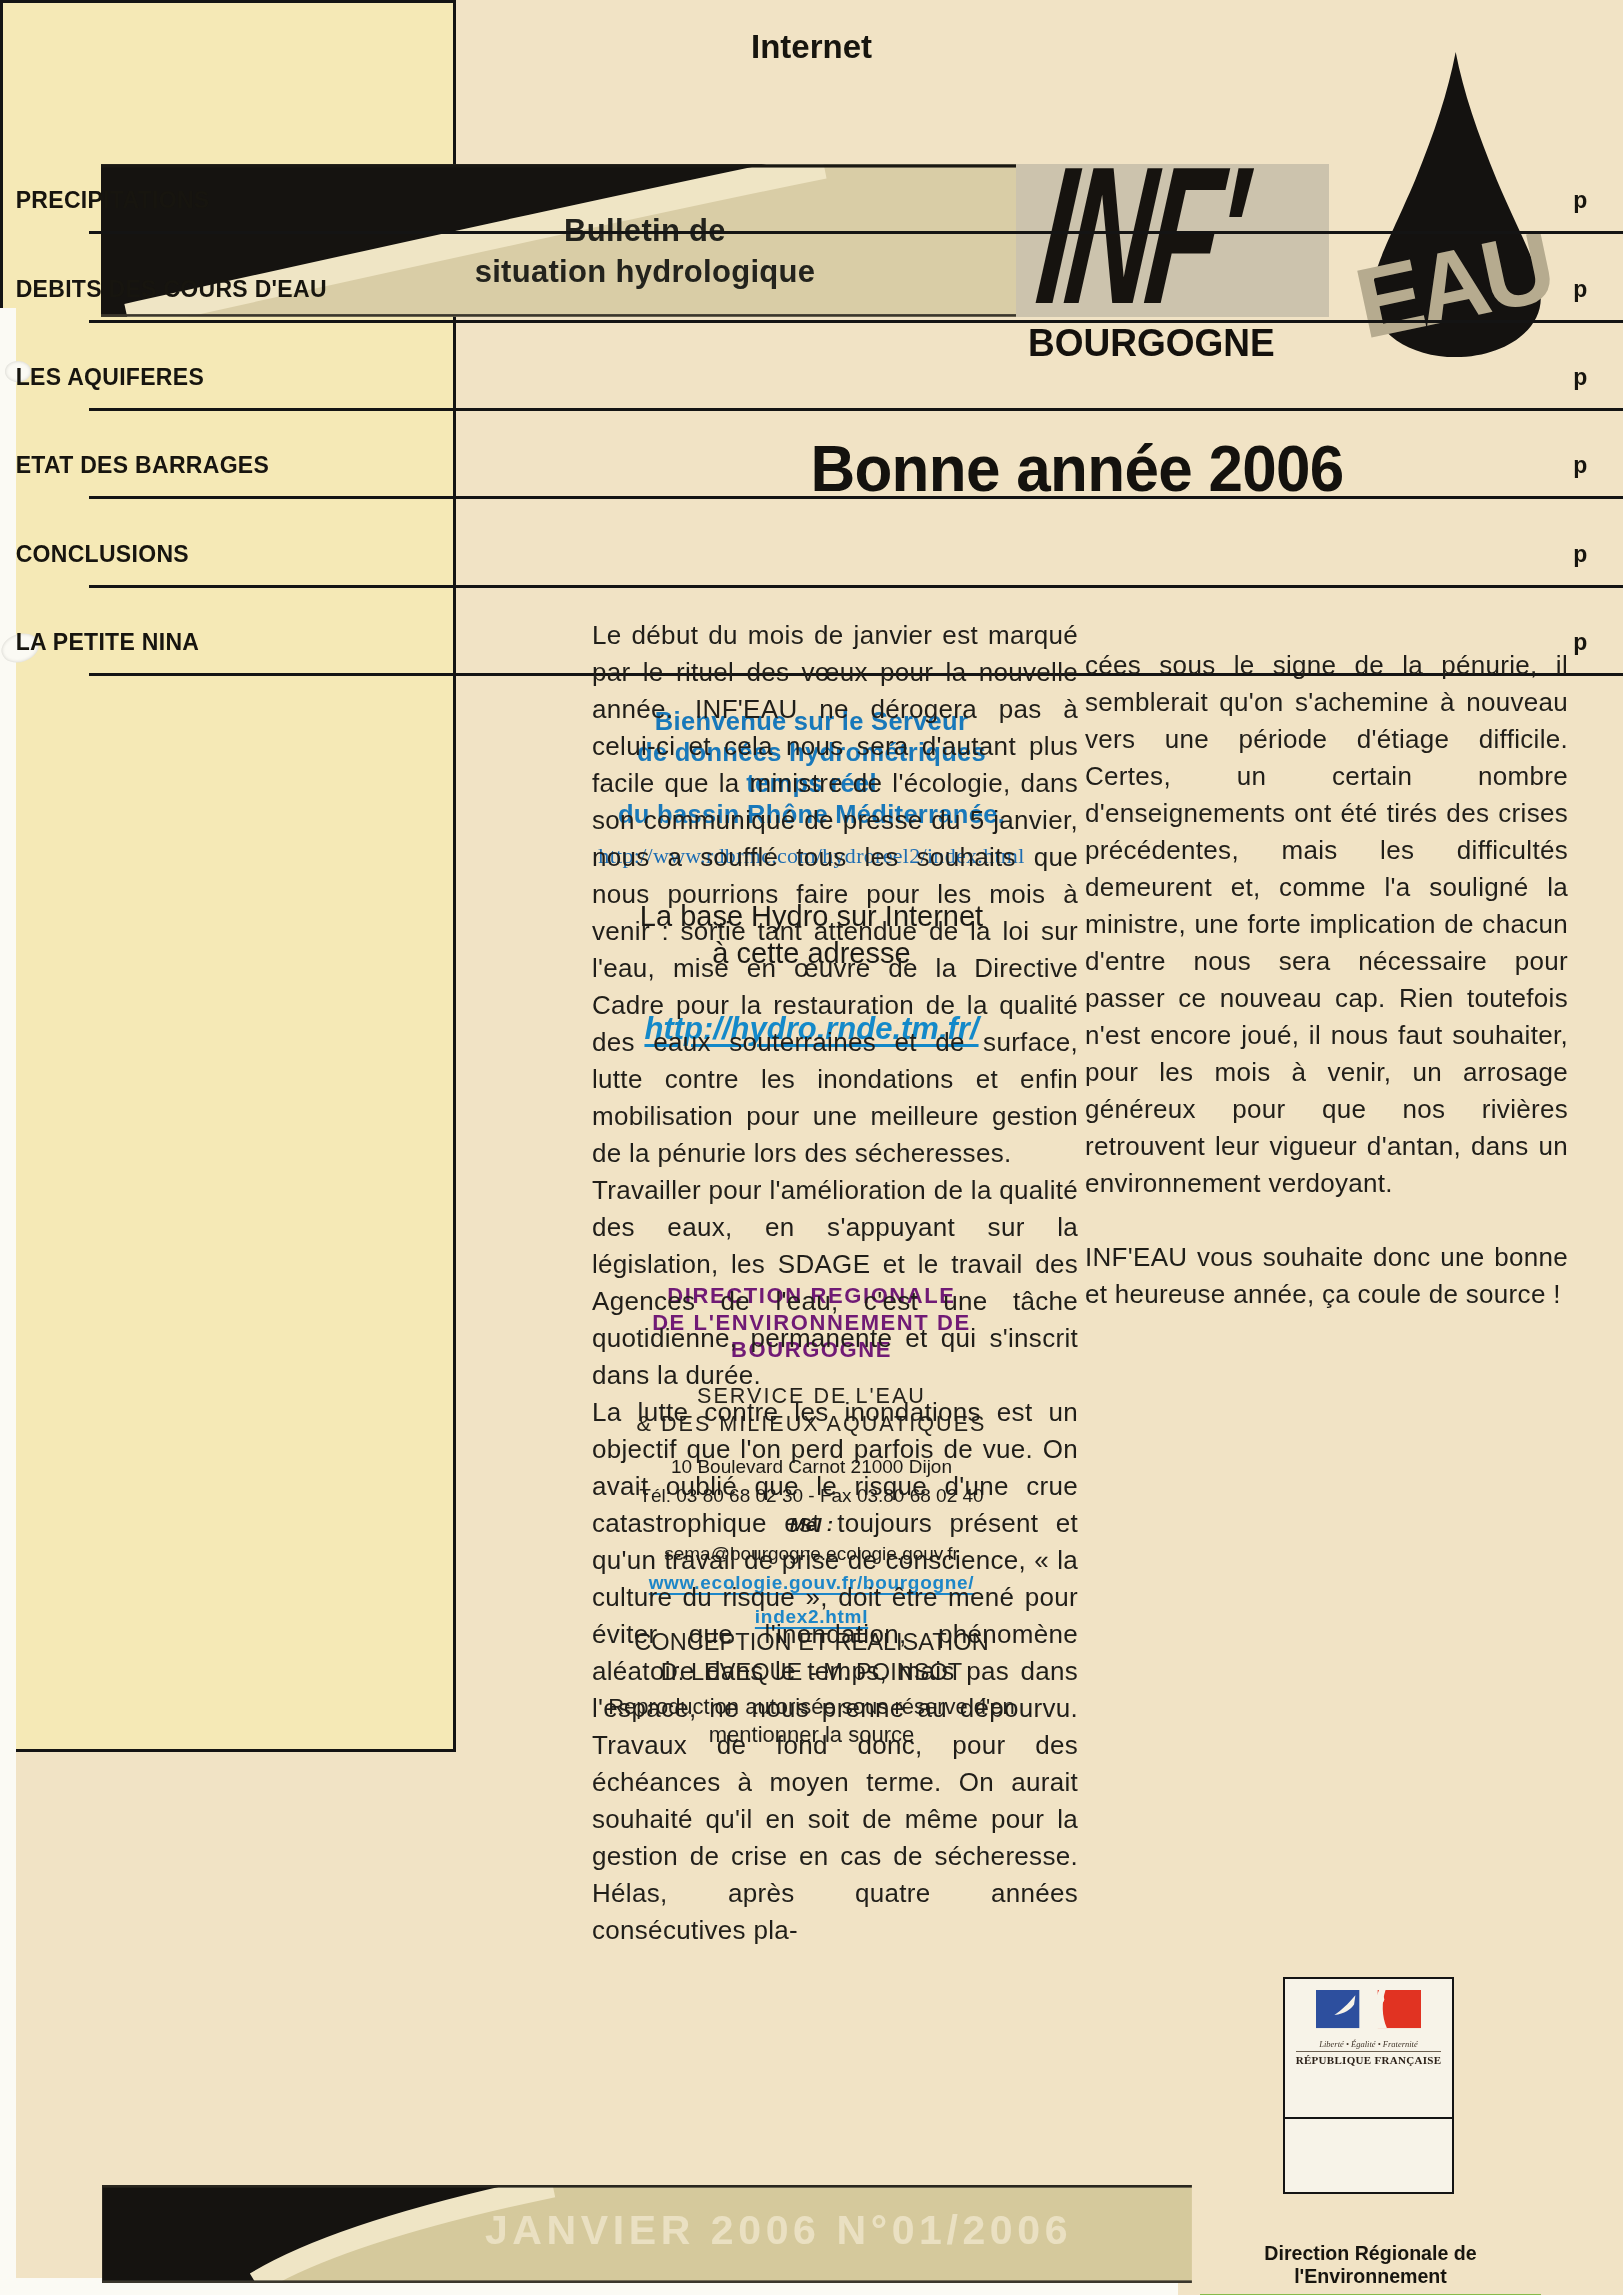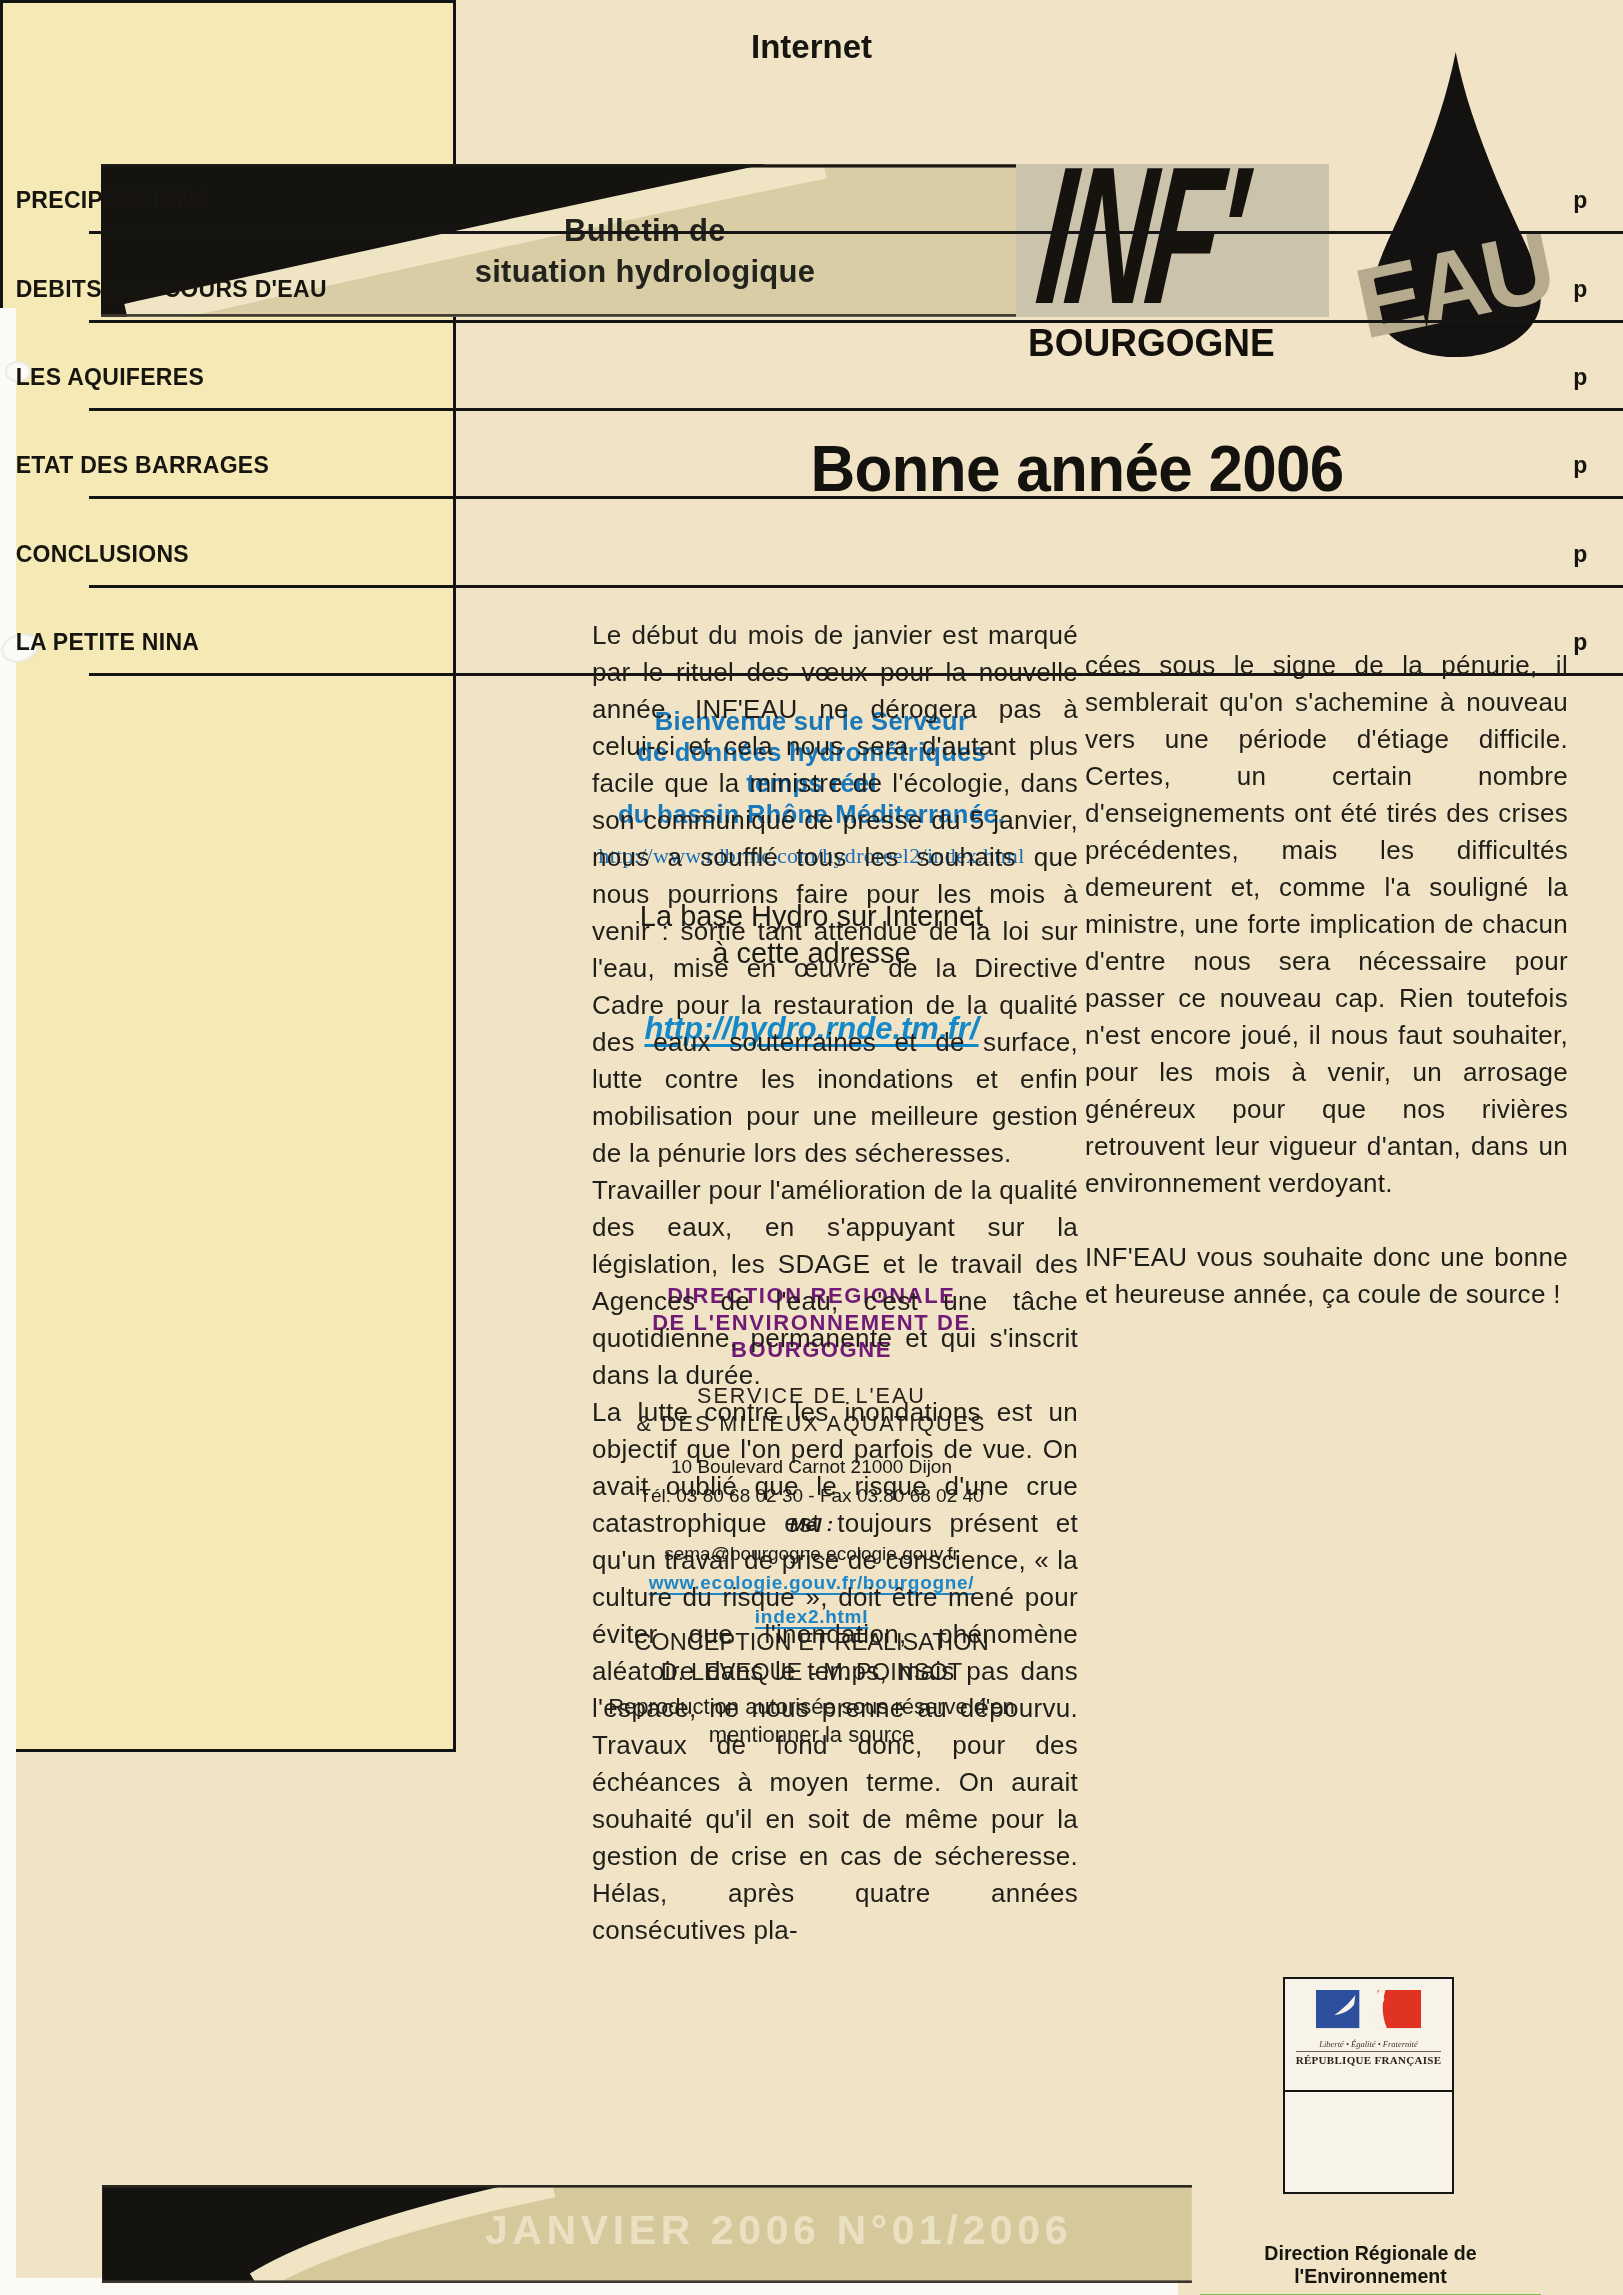--- a/index.html
+++ b/index.html
@@ -65,21 +65,21 @@
   #col2 p + p{margin-top:37px;}
   #col1{left:592px;top:617px;width:486px;height:1479px;}
   #col2{left:1085px;top:617px;width:483px;height:982px;margin-top:30px;}
   
   #footer-banner{left:101px;top:2185px;width:1092px;height:98px;}
   #footer-issue{left:484px;top:2207px;width:589px;text-align:center;font-size:41px;font-weight:bold;
      color:#ece3c6;letter-spacing:4.6px;opacity:.92;white-space:nowrap;}
   
   #gov-box{left:1283px;top:1977px;width:171px;height:217px;background:#f7f3e8;
      border:2px solid #141414;box-sizing:border-box;}
-  #gov-top{height:113px;border-bottom:2px solid #141414;box-sizing:border-box;text-align:center;padding-top:10.5px;}
+  #gov-top{height:140px;border-bottom:2px solid #141414;box-sizing:border-box;text-align:center;padding-top:10.5px;}
   #gov-motto{font-family:"Liberation Serif",serif;font-style:italic;font-size:8.5px;color:#41362a;margin-top:5.2px;}
   #gov-republic{font-family:"Liberation Serif",serif;font-weight:bold;font-size:11px;color:#2c2119;
      letter-spacing:0.3px;margin-top:2.6px;border-top:0.7px solid #6b5f50;display:inline-block;padding-top:2px;}
   #gov-bottom{text-align:center;padding-top:5.2px;}
   #gov-ministry{font-size:9.2px;color:#3c382e;line-height:11px;margin-top:2.6px;}
   #gov-green-rule{width:131px;height:2px;background:#9ec85a;margin:3.9px auto 0;}
   
   #direction-block{left:1197px;top:2242px;width:347px;text-align:center;}
   #direction-line{font-size:19.6px;font-weight:bold;color:#17150f;}
   #direction-rule{height:2px;background:#86bb4a;margin:5.9px 2.6px 5.2px;}

